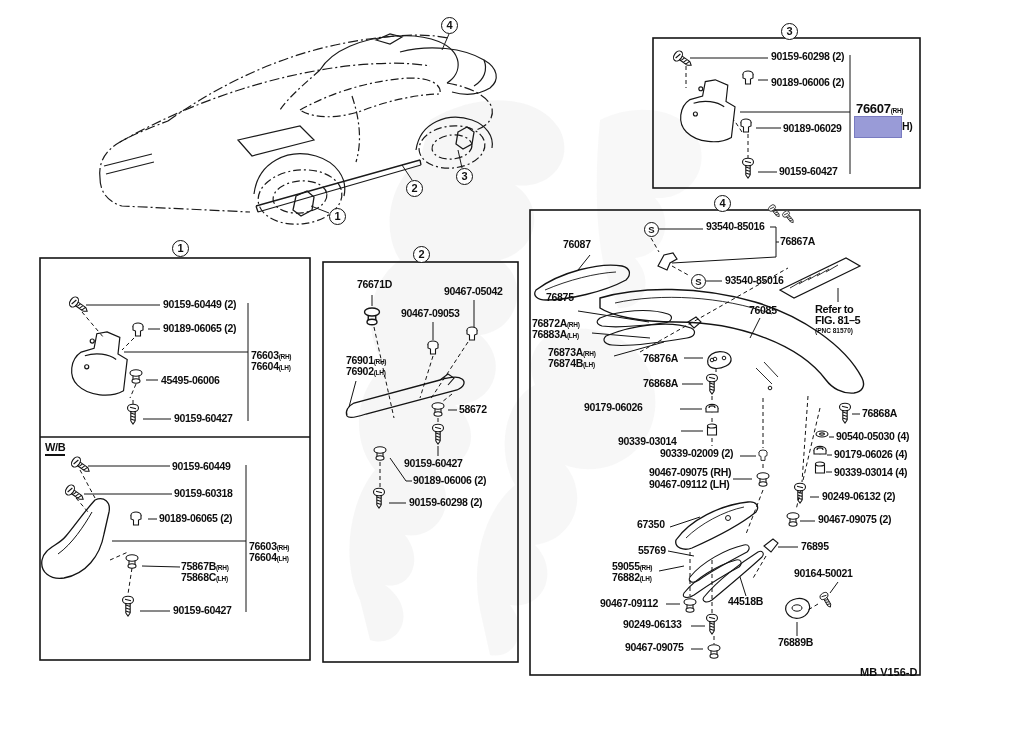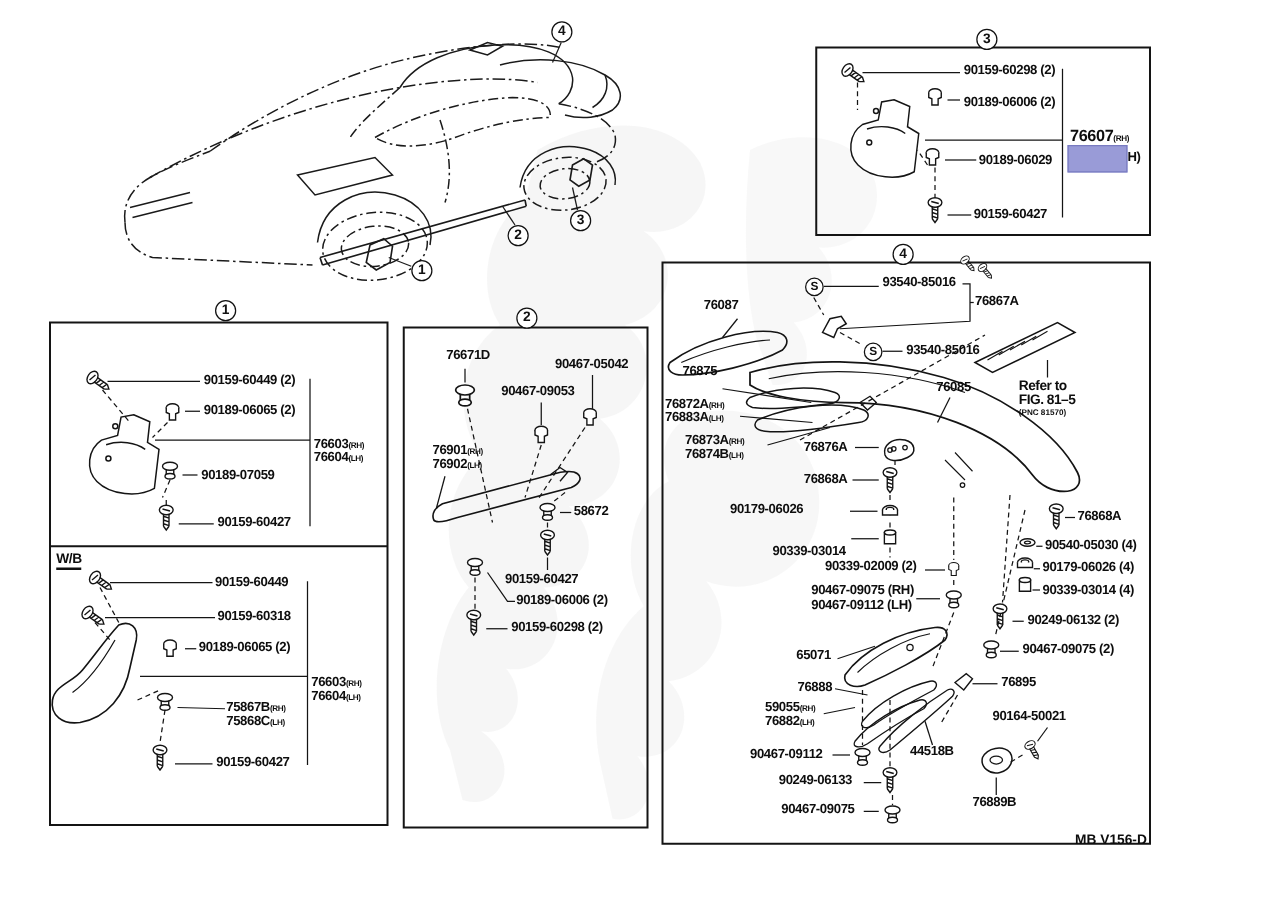--- a/index.html
+++ b/index.html
@@ -277,21 +277,21 @@
 <div class="callout" style="left:413px;top:246px">2</div>
 <div class="callout" style="left:781px;top:23px">3</div>
 <div class="callout" style="left:714px;top:195px">4</div>
 <div class="scircle" style="left:644px;top:222px">S</div>
 <div class="scircle" style="left:691px;top:274px">S</div>
 
 <div class="lbl" style="left:163px;top:299px">90159-60449 (2)</div>
 <div class="lbl" style="left:163px;top:323px">90189-06065 (2)</div>
 <div class="lbl" style="left:251px;top:350px"><span>76603</span><span class="q">(RH)</span></div>
 <div class="lbl" style="left:251px;top:361px"><span>76604</span><span class="q">(LH)</span></div>
-<div class="lbl" style="left:161px;top:375px">90189-07059</div>
+<div class="lbl" style="left:161px;top:375px">45495-06006</div>
 <div class="lbl" style="left:174px;top:413px">90159-60427</div>
 <div class="lbl wb" style="left:45px;top:441px">W/B</div>
 <div class="lbl" style="left:172px;top:461px">90159-60449</div>
 <div class="lbl" style="left:174px;top:488px">90159-60318</div>
 <div class="lbl" style="left:159px;top:513px">90189-06065 (2)</div>
 <div class="lbl" style="left:249px;top:541px"><span>76603</span><span class="q">(RH)</span></div>
 <div class="lbl" style="left:249px;top:552px"><span>76604</span><span class="q">(LH)</span></div>
 <div class="lbl" style="left:181px;top:561px"><span>75867B</span><span class="q">(RH)</span></div>
 <div class="lbl" style="left:181px;top:572px"><span>75868C</span><span class="q">(LH)</span></div>
 <div class="lbl" style="left:173px;top:605px">90159-60427</div>
@@ -332,22 +332,22 @@
 <div class="lbl" style="left:618px;top:436px">90339-03014</div>
 <div class="lbl" style="left:660px;top:448px">90339-02009 (2)</div>
 <div class="lbl" style="left:649px;top:467px">90467-09075 (RH)</div>
 <div class="lbl" style="left:649px;top:479px">90467-09112 (LH)</div>
 <div class="lbl" style="left:862px;top:408px">76868A</div>
 <div class="lbl" style="left:836px;top:431px">90540-05030 (4)</div>
 <div class="lbl" style="left:834px;top:449px">90179-06026 (4)</div>
 <div class="lbl" style="left:834px;top:467px">90339-03014 (4)</div>
 <div class="lbl" style="left:822px;top:491px">90249-06132 (2)</div>
 <div class="lbl" style="left:818px;top:514px">90467-09075 (2)</div>
-<div class="lbl" style="left:637px;top:519px">65071</div>
-<div class="lbl" style="left:638px;top:545px">76888</div>
+<div class="lbl" style="left:637px;top:519px">67350</div>
+<div class="lbl" style="left:638px;top:545px">55769</div>
 <div class="lbl" style="left:612px;top:561px"><span>59055</span><span class="q">(RH)</span></div>
 <div class="lbl" style="left:612px;top:572px"><span>76882</span><span class="q">(LH)</span></div>
 <div class="lbl" style="left:600px;top:598px">90467-09112</div>
 <div class="lbl" style="left:623px;top:619px">90249-06133</div>
 <div class="lbl" style="left:625px;top:642px">90467-09075</div>
 <div class="lbl" style="left:728px;top:596px">44518B</div>
 <div class="lbl" style="left:801px;top:541px">76895</div>
 <div class="lbl" style="left:794px;top:568px">90164-50021</div>
 <div class="lbl" style="left:778px;top:637px">76889B</div>
 

